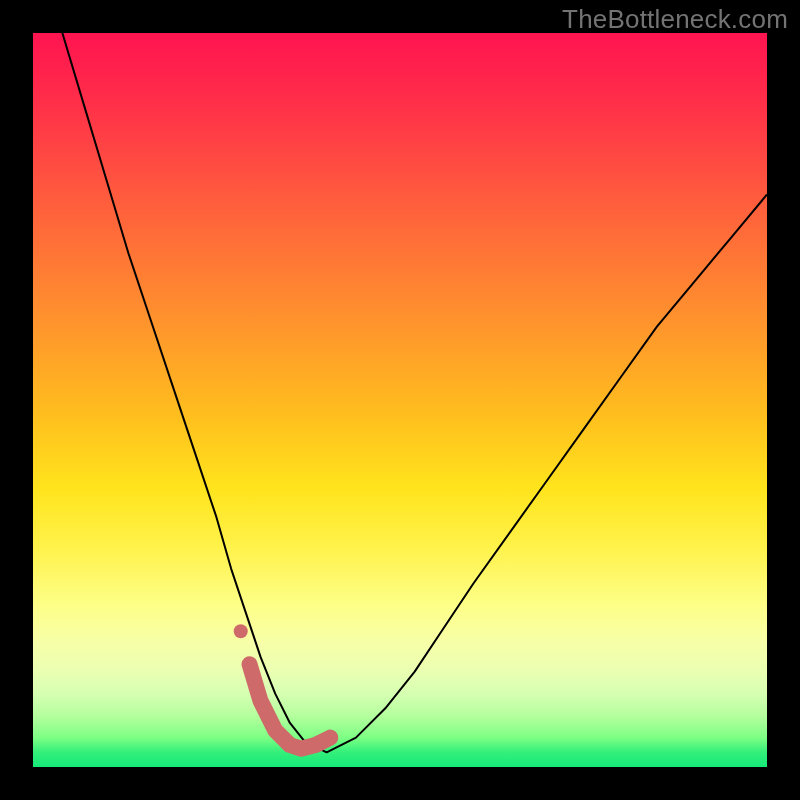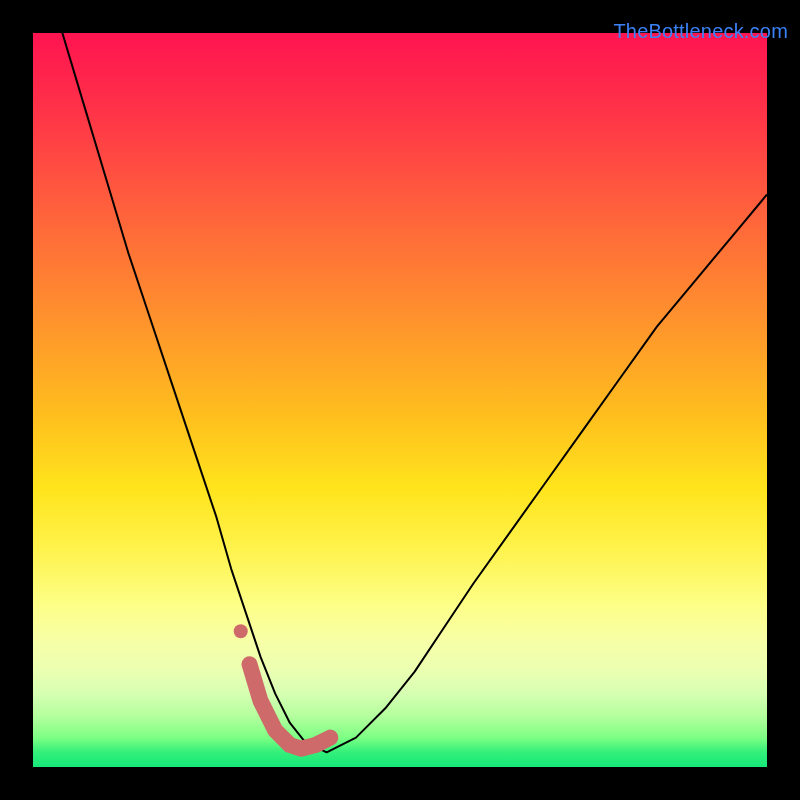--- a/index.html
+++ b/index.html
@@ -14,24 +14,24 @@
   .frame {
     position: absolute;
     left: 0;
     top: 0;
     width: 800px;
     height: 800px;
     background: #000;
   }
   .watermark {
     position: absolute;
-    top: 20px;
+    top: 4px;
     right: 12px;
-    color: #3b82f6;
-    font-size: 20px;
+    color: #737373;
+    font-size: 26px;
     letter-spacing: 0.2px;
     z-index: 20;
   }
   .plot {
     position: absolute;
     left: 33px;
     top: 33px;
     width: 734px;
     height: 734px;
     overflow: hidden;

